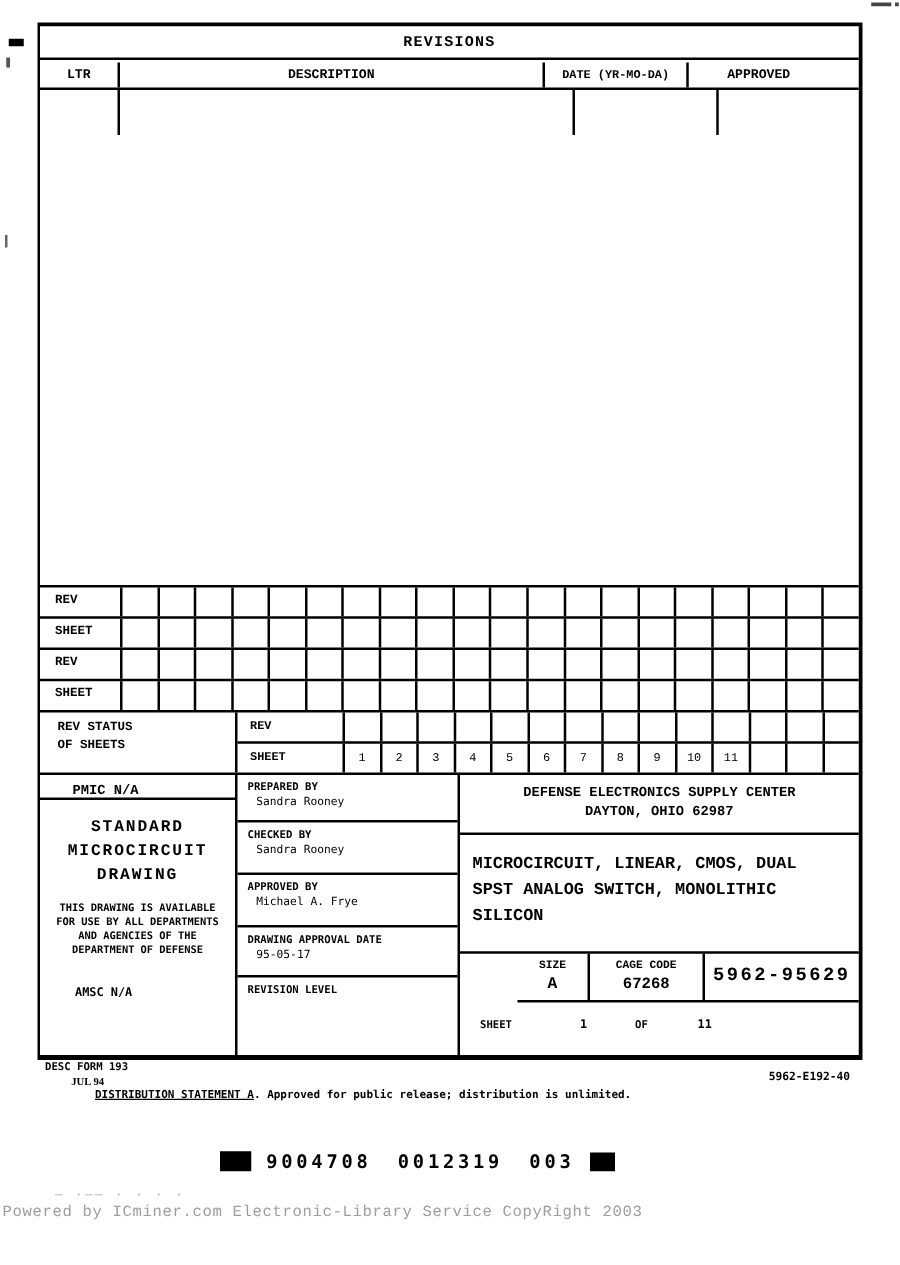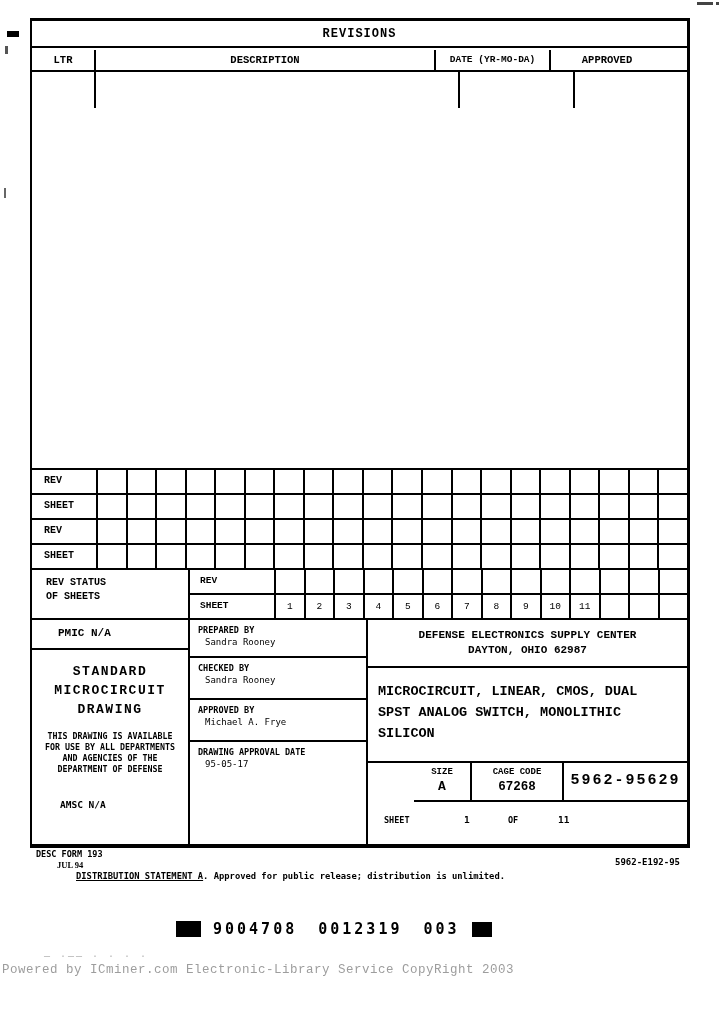--- a/index.html
+++ b/index.html
@@ -34,21 +34,21 @@
   #rev-status-label{width:158px;box-sizing:border-box;border-right:2px solid #000;
     font-weight:bold;font-size:10px;line-height:14px;padding:6px 0 0 14px;}
   #rev-status-right{flex:1;display:flex;flex-direction:column;}
   .st-row{display:flex;box-sizing:border-box;height:25px;border-bottom:2px solid #000;}
   .st-row:last-child{height:23px;border-bottom:none;}
   .st-sub{width:86px;box-sizing:border-box;border-right:2px solid #000;
     font-weight:bold;font-size:9.5px;padding:5px 0 0 10px;}
   
   #bottom{left:32px;top:620px;width:655px;height:224px;display:flex;}
   #left-col{width:158px;box-sizing:border-box;border-right:2px solid #000;}
-  #pmic-row{height:30px;box-sizing:border-box;border-bottom:2px solid #000;
+  #pmic-row{height:20px;box-sizing:border-box;border-bottom:2px solid #000;
     font-weight:bold;font-size:11px;padding:7px 0 0 26px;}
   #smd-title{text-align:center;font-weight:bold;font-size:13px;line-height:19px;
     letter-spacing:1.5px;padding-top:12px;}
   #availability{text-align:center;font-weight:bold;font-size:8.3px;line-height:11px;
     margin-top:12px;font-family:"DejaVu Sans Mono",monospace;}
   #amsc{font-weight:bold;font-size:9.5px;margin-top:24px;padding-left:28px;
     font-family:"DejaVu Sans Mono",monospace;}
   #mid-col{width:178px;box-sizing:border-box;border-right:2px solid #000;
     display:flex;flex-direction:column;}
   .sig-row{box-sizing:border-box;border-bottom:2px solid #000;padding:4px 0 0 8px;}
@@ -265,20 +265,23 @@
       <div class="sig-name">Sandra Rooney</div>
     </div>
     <div class="sig-row" style="height:42px;">
       <div class="sig-label">APPROVED BY</div>
       <div class="sig-name">Michael A. Frye</div>
     </div>
     <div class="sig-row" style="height:40px;">
       <div class="sig-label">DRAWING APPROVAL DATE</div>
       <div class="sig-name">95-05-17</div>
     </div>
+    <div class="sig-row">
+      <div class="sig-label">REVISION LEVEL</div>
+    </div>
   </div>
 
   <div id="right-col">
     <div id="agency-box" class="pre">DEFENSE ELECTRONICS SUPPLY CENTER
 DAYTON, OHIO  62987</div>
     <div id="title-box" class="pre">MICROCIRCUIT, LINEAR, CMOS, DUAL
 SPST ANALOG SWITCH, MONOLITHIC
 SILICON</div>
     <div id="size-row">
       <div id="size-cell">
@@ -295,21 +298,21 @@
       <span class="s-lbl">SHEET</span>
       <span class="s-n1">1</span>
       <span class="s-of">OF</span>
       <span class="s-n2">11</span>
     </div>
   </div>
 </div>
 
 <div class="abs" id="desc-form">DESC FORM 193</div>
 <div class="abs" id="form-date">JUL 94</div>
-<div class="abs" id="doc-code">5962-E192-95</div>
+<div class="abs" id="doc-code">5962-E192-40</div>
 <div class="abs" id="distribution">
   <span class="u">DISTRIBUTION STATEMENT A</span><span>. Approved for public release; distribution is unlimited.</span>
 </div>
 
 <div class="abs" id="barcode">
   <div class="bar-block"></div>
   <div id="barcode-digits">9004708 0012319 003</div>
   <div class="bar-block small"></div>
 </div>
 

